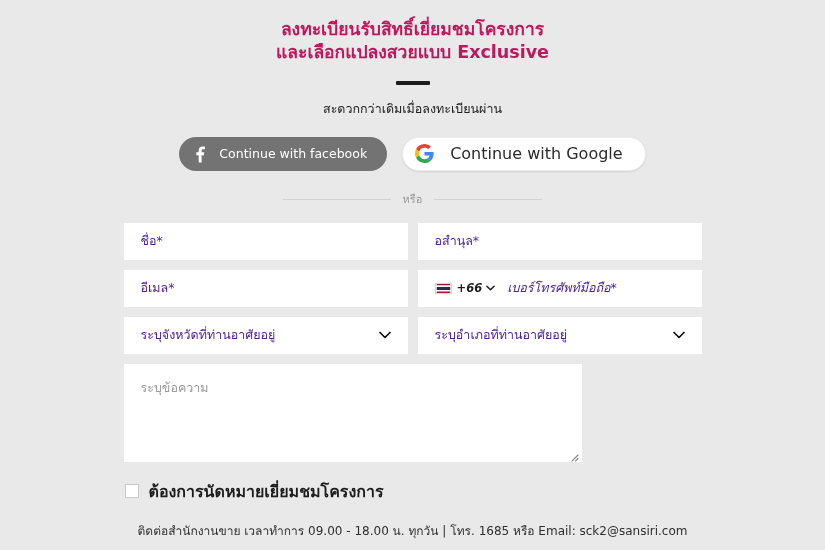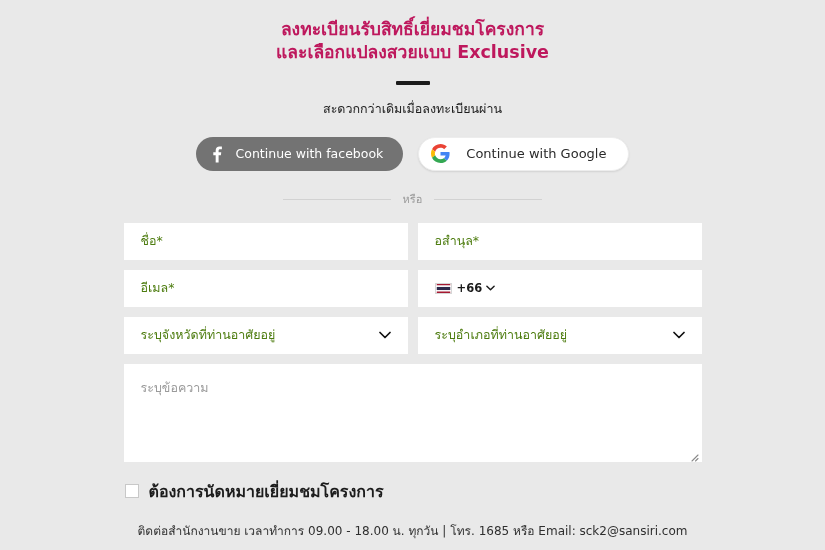--- a/index.html
+++ b/index.html
@@ -77,21 +77,21 @@
     color: #ffffff;
     margin-left: 8px;
   }
   .g-btn {
     background: #ffffff;
     padding: 0 22px 0 12px;
     border: 1px solid #ededed;
     box-shadow: 0 1px 2px rgba(0,0,0,0.10);
   }
   .g-btn .social-label {
-    font-size: 13px;
+    font-size: 16px;
     color: #2b2b2b;
     margin-left: 16px;
   }
   .fb-glyph {
     width: 20px; height: 20px;
     display: flex; align-items: center; justify-content: center;
   }
   .g-glyph {
     width: 19px; height: 19px;
     display: flex; align-items: center; justify-content: center;
@@ -131,32 +131,33 @@
     height: 37px;
     background: #ffffff;
     border: 1px solid #ffffff;
     display: flex;
     align-items: center;
     padding: 0 16px;
     position: relative;
   }
   .field .ph {
     font-size: 12.5px;
-    color: #4d7c0f;
+    color: #4c1d95;
   }
   .field.select .chev {
     position: absolute;
     right: 16px;
     top: 50%;
     transform: translateY(-50%);
     display: flex;
   }
 
   
   .phone-field {
+    font-style: italic;
   }
   .flag-wrap {
     display: flex;
     align-items: center;
     margin-right: 12px;
     cursor: pointer;
   }
   .th-flag {
     width: 17px;
     height: 11px;
@@ -166,21 +167,21 @@
   .cc {
     font-size: 11.5px;
     font-weight: bold;
     color: #1c1c1c;
     margin-left: 5px;
   }
   .cc-chev { margin-left: 4px; display: flex; }
 
   
   .textarea-box {
-    width: 578px;
+    width: 458px;
     height: 98px;
     background: #ffffff;
     border: 1px solid #ffffff;
     padding: 12px 16px;
     position: relative;
     margin-bottom: 0;
   }
   .textarea-box .ph {
     font-size: 12.5px;
     color: #9a9a9a;
@@ -293,20 +294,21 @@
             <rect x="0" y="8" width="18" height="2" fill="#F4F5F8"></rect>
             <rect x="0" y="10" width="18" height="2" fill="#A51931"></rect>
           </svg>
           <span class="cc">+66</span>
           <span class="cc-chev">
             <svg width="9" height="6" viewBox="0 0 10 6" aria-hidden="true">
               <path d="M1 1l4 4 4-4" fill="none" stroke="#1c1c1c" stroke-width="1.6" stroke-linecap="round" stroke-linejoin="round"></path>
             </svg>
           </span>
         </span>
+        <span class="ph">เบอร์โทรศัพท์มือถือ*</span>
       </div>
     </div>
 
     <div class="form-row">
       <div class="field select">
         <span class="ph">ระบุจังหวัดที่ท่านอาศัยอยู่</span>
         <span class="chev">
           <svg width="12" height="8" viewBox="0 0 12 8" aria-hidden="true">
             <path d="M1 1.5l5 5 5-5" fill="none" stroke="#111111" stroke-width="1.7" stroke-linecap="round" stroke-linejoin="round"></path>
           </svg>

